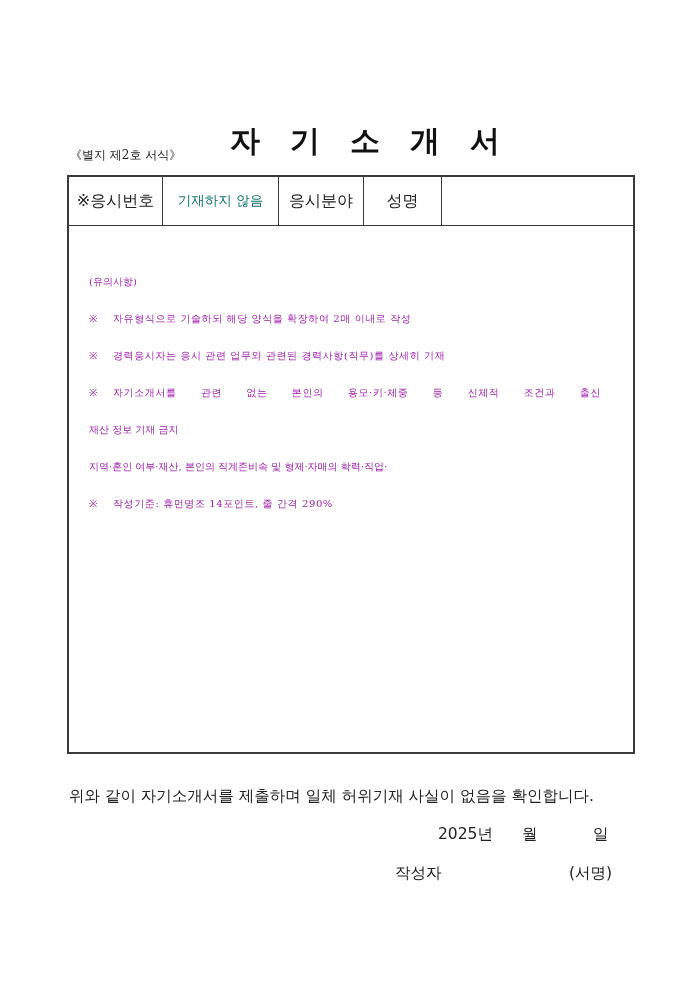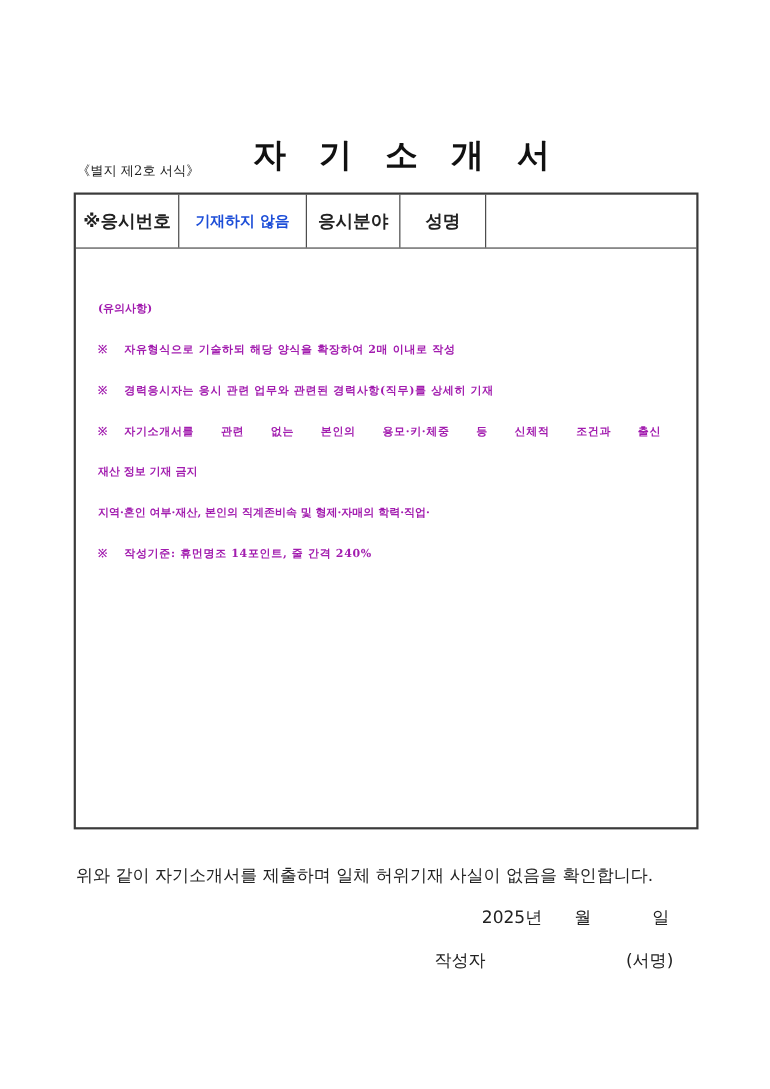--- a/index.html
+++ b/index.html
@@ -12,34 +12,34 @@
       font-size: 12px; color: #222; margin-top: 46px;
     }
     .title {
       position: absolute; left: 0; width: 700px; top: 121px;
       text-align: center; font-family: "DejaVu Sans", sans-serif;
       font-weight: bold; font-size: 30px; letter-spacing: 30px;
       padding-left: 60px; box-sizing: border-box; color: #111;
     }
     .form-table {
       position: absolute; left: 67px; top: 175px; width: 568px; height: 579px;
-      border: 2px solid #3a3a3a; box-sizing: border-box; font-weight: bold;
+      border: 2px solid #3a3a3a; box-sizing: border-box;
     }
     .header-row {
       position: absolute; left: 0; top: 0; right: 0; height: 48px;
       border-bottom: 1.5px solid #3a3a3a; display: flex;
     }
     .cell {
       height: 100%; display: flex; align-items: center; justify-content: center;
       border-right: 1.5px solid #3a3a3a; box-sizing: border-box;
       font-family: "DejaVu Sans", sans-serif; font-size: 16px; color: #222;
       white-space: nowrap;
     }
     .cell:last-child { border-right: none; }
-    .cell.placeholder { color: #1d4ed8; font-size: 13.5px; }
+    .cell.placeholder { color: #0f766e; font-size: 13.5px; }
     .c1 { width: 94px; } .c2 { width: 116px; } .c3 { width: 85px; }
     .c4 { width: 96px; } .c5 { width: 78px; } .c6 { flex: 1; }
     .notes {
       position: absolute; left: 20px; top: 86px; right: 32px;
       font-size: 10px; line-height: 37px; color: #a21caf;
     }
     .notes .heading { margin-bottom: 0; }
     .note { display: flex; }
     .note .mark { width: 24px; flex-shrink: 0; }
     .note .text { flex: 1; letter-spacing: 0.6px; }
@@ -89,21 +89,21 @@
 
     <div class="note">
       <span class="mark">※</span>
       <span class="text justify">자기소개서를 관련 없는 본인의 용모·키·체중 등 신체적 조건과 출신</span>
     </div>
     <div class="cont">재산 정보 기재 금지</div>
     <div class="cont">지역·혼인 여부·재산, 본인의 직계존비속 및 형제·자매의 학력·직업·</div>
 
     <div class="note">
       <span class="mark">※</span>
-      <span class="text">작성기준: 휴먼명조 14포인트, 줄 간격 240%</span>
+      <span class="text">작성기준: 휴먼명조 14포인트, 줄 간격 290%</span>
     </div>
   </div>
 </div>
 
 <div class="confirm">위와 같이 자기소개서를 제출하며 일체 허위기재 사실이 없음을 확인합니다.</div>
 
 <div class="date">
   <span style="left:438px">2025년</span>
   <span style="left:522px">월</span>
   <span style="left:593px">일</span>

